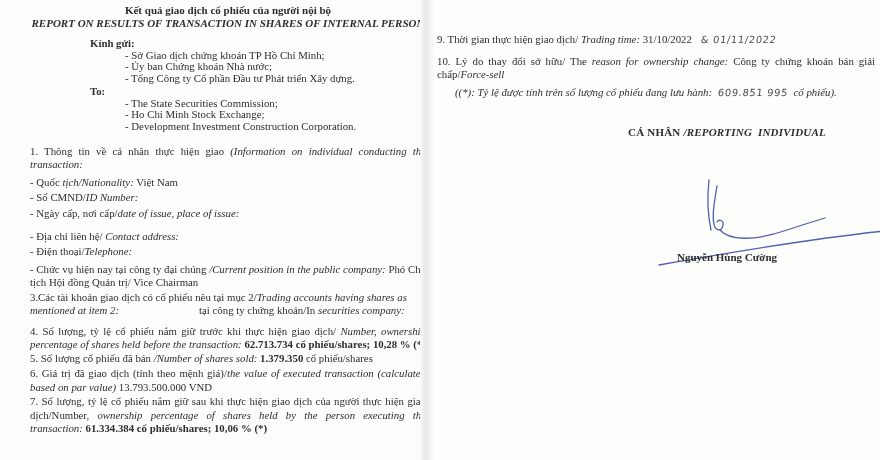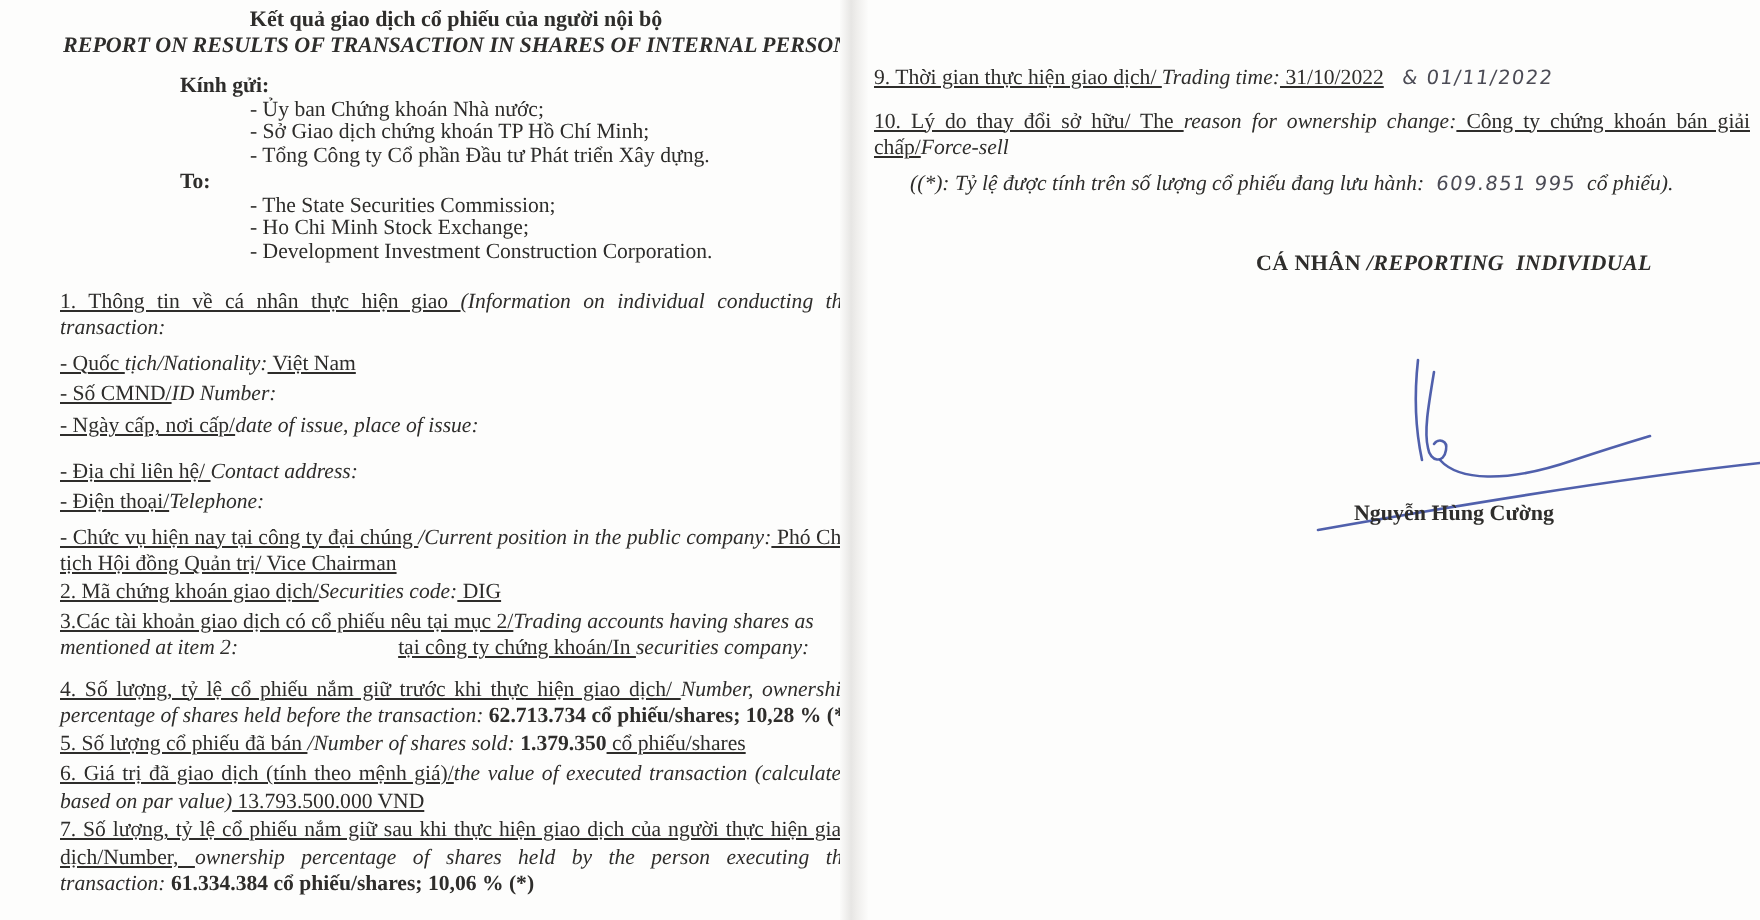--- a/index.html
+++ b/index.html
@@ -38,21 +38,21 @@
   .p-before{margin-top:7px;}
   .p-sold{margin-top:0;}
   .p-value{margin-top:2px;}
   .p-after{margin-top:1px;}
 
   .rp-para{margin:0;line-height:13px;}
   .p-time{margin-top:33px;text-align:left;}
   .p-reason{margin-top:8.5px;text-align:justify;}
   .p-footnote{margin:5px 0 0 18px;text-align:left;}
 
-  .run-n{font-style:normal;text-decoration:underline;}
+  .run-n{font-style:normal;}
   .run-i{font-style:italic;}
   .run-b{font-weight:bold;margin-top:37px;}
   .run-bi{font-weight:bold;font-style:italic;}
   .run-h{
     font-family:"DejaVu Sans","Liberation Sans",sans-serif;
     font-size:9.8px;color:var(--hand,#4b4b55);
     letter-spacing:.7px;display:inline-block;transform:skewX(-7deg);
     margin:0 3px;
   }
   .p-time .run-h{margin-left:9px;}
@@ -69,39 +69,38 @@
 <body>
 
 <div class="sheet">
 
   <div class="page left-page">
     <div class="title-vi">Kết quả giao dịch cổ phiếu của người nội bộ</div>
     <div class="title-en">REPORT ON RESULTS OF TRANSACTION IN SHARES OF INTERNAL PERSON</div>
 
     <div class="salutation">Kính gửi:</div>
     <div class="recipients">
+      <div>- Sở Giao dịch chứng khoán TP Hồ Chí Minh;</div>
       <div>- Ủy ban Chứng khoán Nhà nước;</div>
-      <div>- Sở Giao dịch chứng khoán TP Hồ Chí Minh;</div>
       <div>- Tổng Công ty Cổ phần Đầu tư Phát triển Xây dựng.</div>
     </div>
     <div class="salutation to">To:</div>
     <div class="recipients">
       <div>- The State Securities Commission;</div>
       <div>- Ho Chi Minh Stock Exchange;</div>
       <div>- Development Investment Construction Corporation.</div>
     </div>
 
     <p class="para p-info"><span class="run-n">1. Thông tin về cá nhân thực hiện giao </span><span class="run-i">(Information on individual conducting the transaction:</span></p>
     <p class="para p-nat"><span class="run-n">- Quốc </span><span class="run-i">tịch/Nationality:</span><span class="run-n"> Việt Nam</span></p>
     <p class="para p-id"><span class="run-n">- Số CMND/</span><span class="run-i">ID Number:</span></p>
     <p class="para p-issue"><span class="run-n">- Ngày cấp, nơi cấp/</span><span class="run-i">date of issue, place of issue:</span></p>
     <p class="para p-contact"><span class="run-n">- Địa chỉ liên hệ/ </span><span class="run-i">Contact address:</span></p>
     <p class="para p-phone"><span class="run-n">- Điện thoại/</span><span class="run-i">Telephone:</span></p>
     <p class="para p-pos"><span class="run-n">- Chức vụ hiện nay tại công ty đại chúng </span><span class="run-i">/Current position in the public company:</span><span class="run-n"> Phó Chủ tịch Hội đồng Quản trị/ Vice Chairman</span></p>
-    <p class="para p-code"><span class="run-n">2. Mã chứng khoán giao dịch/</span><span class="run-i">Securities code:</span><span class="run-n"> DIG</span></p>
     <p class="para p-accounts"><span class="run-n">3.Các tài khoản giao dịch có cổ phiếu nêu tại mục 2/</span><span class="run-i">Trading accounts having shares as mentioned at item 2:</span><span class="run-g"></span><span class="run-n">tại công ty chứng khoán/In </span><span class="run-i">securities company:</span></p>
     <p class="para p-before"><span class="run-n">4. Số lượng, tỷ lệ cổ phiếu nắm giữ trước khi thực hiện giao dịch/ </span><span class="run-i">Number, ownership percentage of shares held before the transaction: </span><span class="run-b">62.713.734 cổ phiếu/shares; 10,28 % (*)</span></p>
     <p class="para p-sold"><span class="run-n">5. Số lượng cổ phiếu đã bán </span><span class="run-i">/Number of shares sold: </span><span class="run-b">1.379.350</span><span class="run-n"> cổ phiếu/shares</span></p>
     <p class="para p-value"><span class="run-n">6. Giá trị đã giao dịch (tính theo mệnh giá)/</span><span class="run-i">the value of executed transaction (calculated based on par value)</span><span class="run-n"> 13.793.500.000 VND</span></p>
     <p class="para p-after"><span class="run-n">7. Số lượng, tỷ lệ cổ phiếu nắm giữ sau khi thực hiện giao dịch của người thực hiện giao dịch/Number, </span><span class="run-i">ownership percentage of shares held by the person executing the transaction: </span><span class="run-b">61.334.384 cổ phiếu/shares; 10,06 % (*)</span></p>
 
   </div>
 
   <div class="divider"></div>
 

